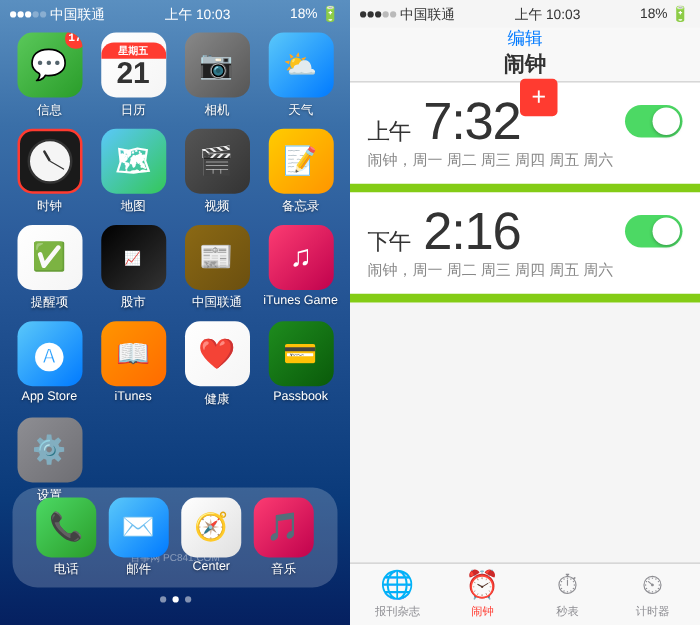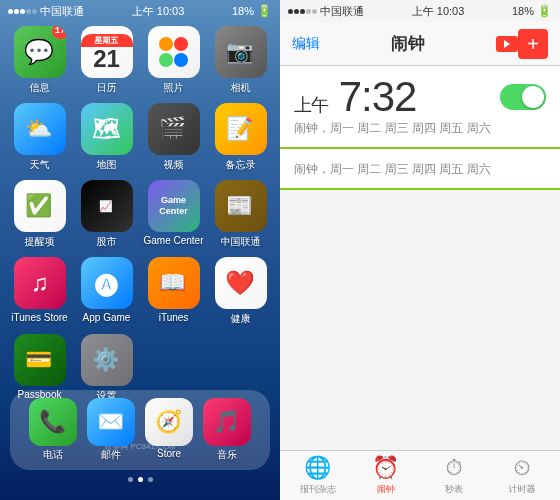--- a/index.html
+++ b/index.html
@@ -186,20 +186,21 @@
 
     
     .nav-bar {
       height: 44px;
       background: rgba(248,248,248,0.97);
       border-bottom: 1px solid #ccc;
       display: flex;
       align-items: center;
       justify-content: space-between;
       padding: 0 12px;
+      flex-direction: column;
     }
     .nav-edit { color: #007aff; font-size: 14px; cursor: pointer; }
     .nav-title { font-size: 17px; font-weight: 600; color: #333; }
     .nav-add {
       width: 30px;
       height: 30px;
       background: #ff3b30;
       border-radius: 4px;
       display: flex;
       align-items: center;
@@ -227,21 +228,21 @@
     
     .alarm-list {
       flex: 1;
       overflow: hidden;
     }
 
     
     .alarm-item {
       background: white;
       padding: 10px 14px;
-      border-bottom: 2px solid #84cc16;
+      border-bottom: 7px solid #84cc16;
     }
     .alarm-top {
       display: flex;
       align-items: center;
       justify-content: space-between;
     }
     .alarm-time {
       font-size: 42px;
       font-weight: 200;
       color: #333;
@@ -345,46 +346,45 @@
     <div class="app-item">
       <div class="app-icon icon-calendar">
         <div class="calendar-icon-inner">
           <div class="cal-header">星期五</div>
           <div class="cal-date">21</div>
         </div>
       </div>
       <span class="app-label">日历</span>
     </div>
 
-    <div class="app-item">
-      <div class="app-icon icon-photos">
-        <div class="photos-petals">
-          <div class="petal" style="background:#ff9500;"></div>
-          <div class="petal" style="background:#ff3b30;"></div>
-          <div class="petal" style="background:#4cd964;"></div>
-          <div class="petal" style="background:#007aff;"></div>
-        </div>
-      </div>
-      <span class="app-label">照片</span>
-    </div>
 
     <div class="app-item">
       <div class="app-icon icon-camera">
         <span style="font-size:22px;">📷</span>
       </div>
       <span class="app-label">相机</span>
     </div>
 
     <div class="app-item">
       <div class="app-icon icon-weather">
         <span style="font-size:22px;">⛅</span>
       </div>
       <span class="app-label">天气</span>
     </div>
 
+    <div class="app-item" style="position:relative;">
+      <div class="app-icon icon-clock" style="position:relative;">
+        <div class="red-outline"></div>
+        <div class="clock-face">
+          <div class="clock-hand-h"></div>
+          <div class="clock-hand-m"></div>
+        </div>
+      </div>
+      <span class="app-label">时钟</span>
+    </div>
 
     <div class="app-item">
       <div class="app-icon icon-maps">
         <span style="font-size:22px;">🗺</span>
       </div>
       <span class="app-label">地图</span>
     </div>
 
     <div class="app-item">
       <div class="app-icon icon-videos" style="background:linear-gradient(135deg,#555,#333);">
@@ -407,46 +407,40 @@
       <span class="app-label">提醒项</span>
     </div>
 
     <div class="app-item">
       <div class="app-icon icon-stocks">
         <span style="font-size:11px; color:#4cd964;">📈</span>
       </div>
       <span class="app-label">股市</span>
     </div>
 
-    <div class="app-item">
-      <div class="app-icon icon-gamecenter">
-        <span style="font-size:9px; color:white; text-align:center; line-height:1.2;">Game<br>Center</span>
-      </div>
-      <span class="app-label">Game Center</span>
-    </div>
 
     <div class="app-item">
       <div class="app-icon icon-newsstand">
         <span style="font-size:22px;">📰</span>
       </div>
       <span class="app-label">中国联通</span>
     </div>
 
     <div class="app-item">
       <div class="app-icon icon-itunes">
         <span style="font-size:24px; color:white;">♫</span>
       </div>
-      <span class="app-label">iTunes Store</span>
+      <span class="app-label">iTunes Game</span>
     </div>
 
     <div class="app-item">
       <div class="app-icon icon-appstore">
         <span style="font-size:22px; color:white;">🅐</span>
       </div>
-      <span class="app-label">App Game</span>
+      <span class="app-label">App Store</span>
     </div>
 
     <div class="app-item">
       <div class="app-icon icon-ibooks">
         <span style="font-size:22px; color:white;">📖</span>
       </div>
       <span class="app-label">iTunes</span>
     </div>
 
     <div class="app-item">
@@ -491,21 +485,21 @@
     <div class="dock-item">
       <div class="app-icon" style="width:48px;height:48px;background:linear-gradient(135deg,#5ac8fa,#007aff);border-radius:12px;">
         <span style="font-size:22px; color:white;">✉️</span>
       </div>
       <span class="app-label">邮件</span>
     </div>
     <div class="dock-item">
       <div class="app-icon" style="width:48px;height:48px;background:linear-gradient(135deg,#fff,#e0e0e0);border-radius:12px;">
         <span style="font-size:22px;">🧭</span>
       </div>
-      <span class="app-label">Store</span>
+      <span class="app-label">Center</span>
     </div>
     <div class="dock-item">
       <div class="app-icon" style="width:48px;height:48px;background:linear-gradient(135deg,#fc3c72,#c0024d);border-radius:12px;">
         <span style="font-size:22px; color:white;">🎵</span>
       </div>
       <span class="app-label">音乐</span>
     </div>
   </div>
 </div>
 
@@ -555,20 +549,31 @@
           </span>
         </div>
         <div class="toggle">
           <div class="toggle-knob"></div>
         </div>
       </div>
       <div class="alarm-label">闹钟，周一 周二 周三 周四 周五 周六</div>
     </div>
 
     <div class="alarm-item">
+      <div class="alarm-top">
+        <div>
+          <span class="alarm-time">
+            <span class="period">下午</span>
+            <span>2:16</span>
+          </span>
+        </div>
+        <div class="toggle">
+          <div class="toggle-knob"></div>
+        </div>
+      </div>
       <div class="alarm-label">闹钟，周一 周二 周三 周四 周五 周六</div>
     </div>
 
   </div>
 
   <div class="tab-bar">
     <div class="tab-item">
       <span class="tab-icon">🌐</span>
       <span class="tab-label">报刊杂志</span>
     </div>

